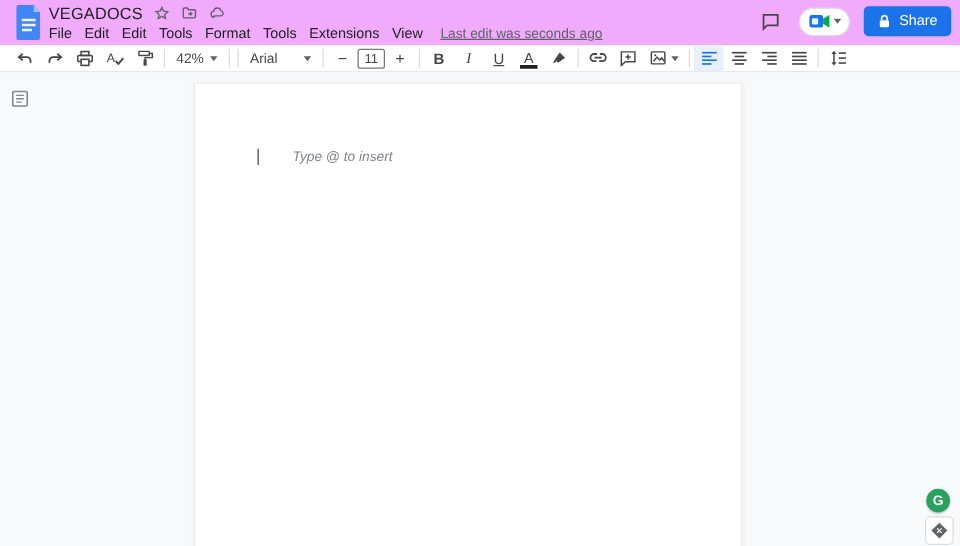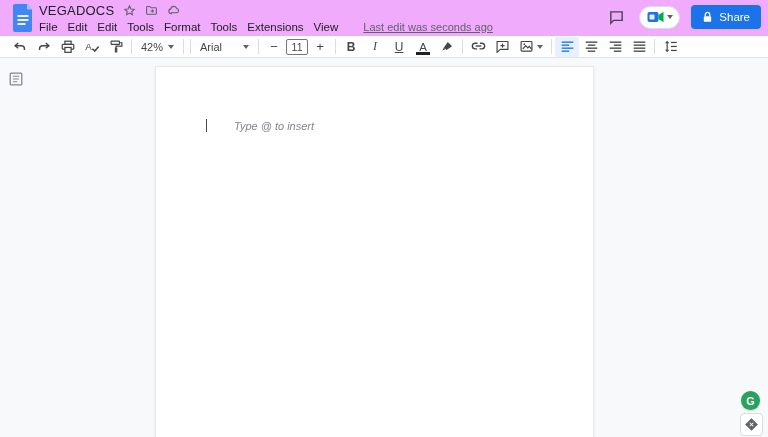--- a/index.html
+++ b/index.html
@@ -10,21 +10,21 @@
   
   .header { position:relative; height:36px; background:#f0abfc;padding-left:23px; }
   .docs-logo { position:absolute; left:13px; top:4px; }
   .title-block { position:absolute; left:39px; top:3px; }
   .title-row { display:flex; align-items:center; gap:9px; height:15px; }
   .doc-title { font-size:13px; font-weight:500; color:#202124; letter-spacing:.2px; }
   .title-icon { width:13px; height:13px; color:#5f6368; cursor:pointer; }
   .menu-row { display:flex; align-items:center; margin-top:2px; }
   .menu-item { font-size:11.5px; color:#202124; padding:1px 5px; border-radius:3px; cursor:pointer; }
   .menu-item:first-child { padding-left:0; }
-  .last-edit { margin-left:20px; font-size:11px; color:#5f6368; text-decoration:underline; cursor:pointer; }
+  .last-edit { margin-left:9px; font-size:11px; color:#5f6368; text-decoration:underline; cursor:pointer; }
   .header-right { position:absolute; right:7px; top:5px; display:flex; align-items:center; gap:11px; }
   .hbtn { width:24px; height:24px; display:flex; align-items:center; justify-content:center; cursor:pointer; }
   .meet-pill { display:flex; align-items:center; gap:2px; height:23px; padding:0 6px 0 7px;
     border:1px solid #dadce0; border-radius:12px; background:#fff; cursor:pointer; }
   .share-btn { display:flex; align-items:center; gap:6px; height:24px; padding:0 11px;
     background:#1a73e8; color:#fff; border:none; border-radius:4px; font-size:11.5px;
     font-weight:500; font-family:inherit; cursor:pointer; }
   .caret-down { width:0; height:0; border-left:3.5px solid transparent;
     border-right:3.5px solid transparent; border-top:4px solid #5f6368; }
 

